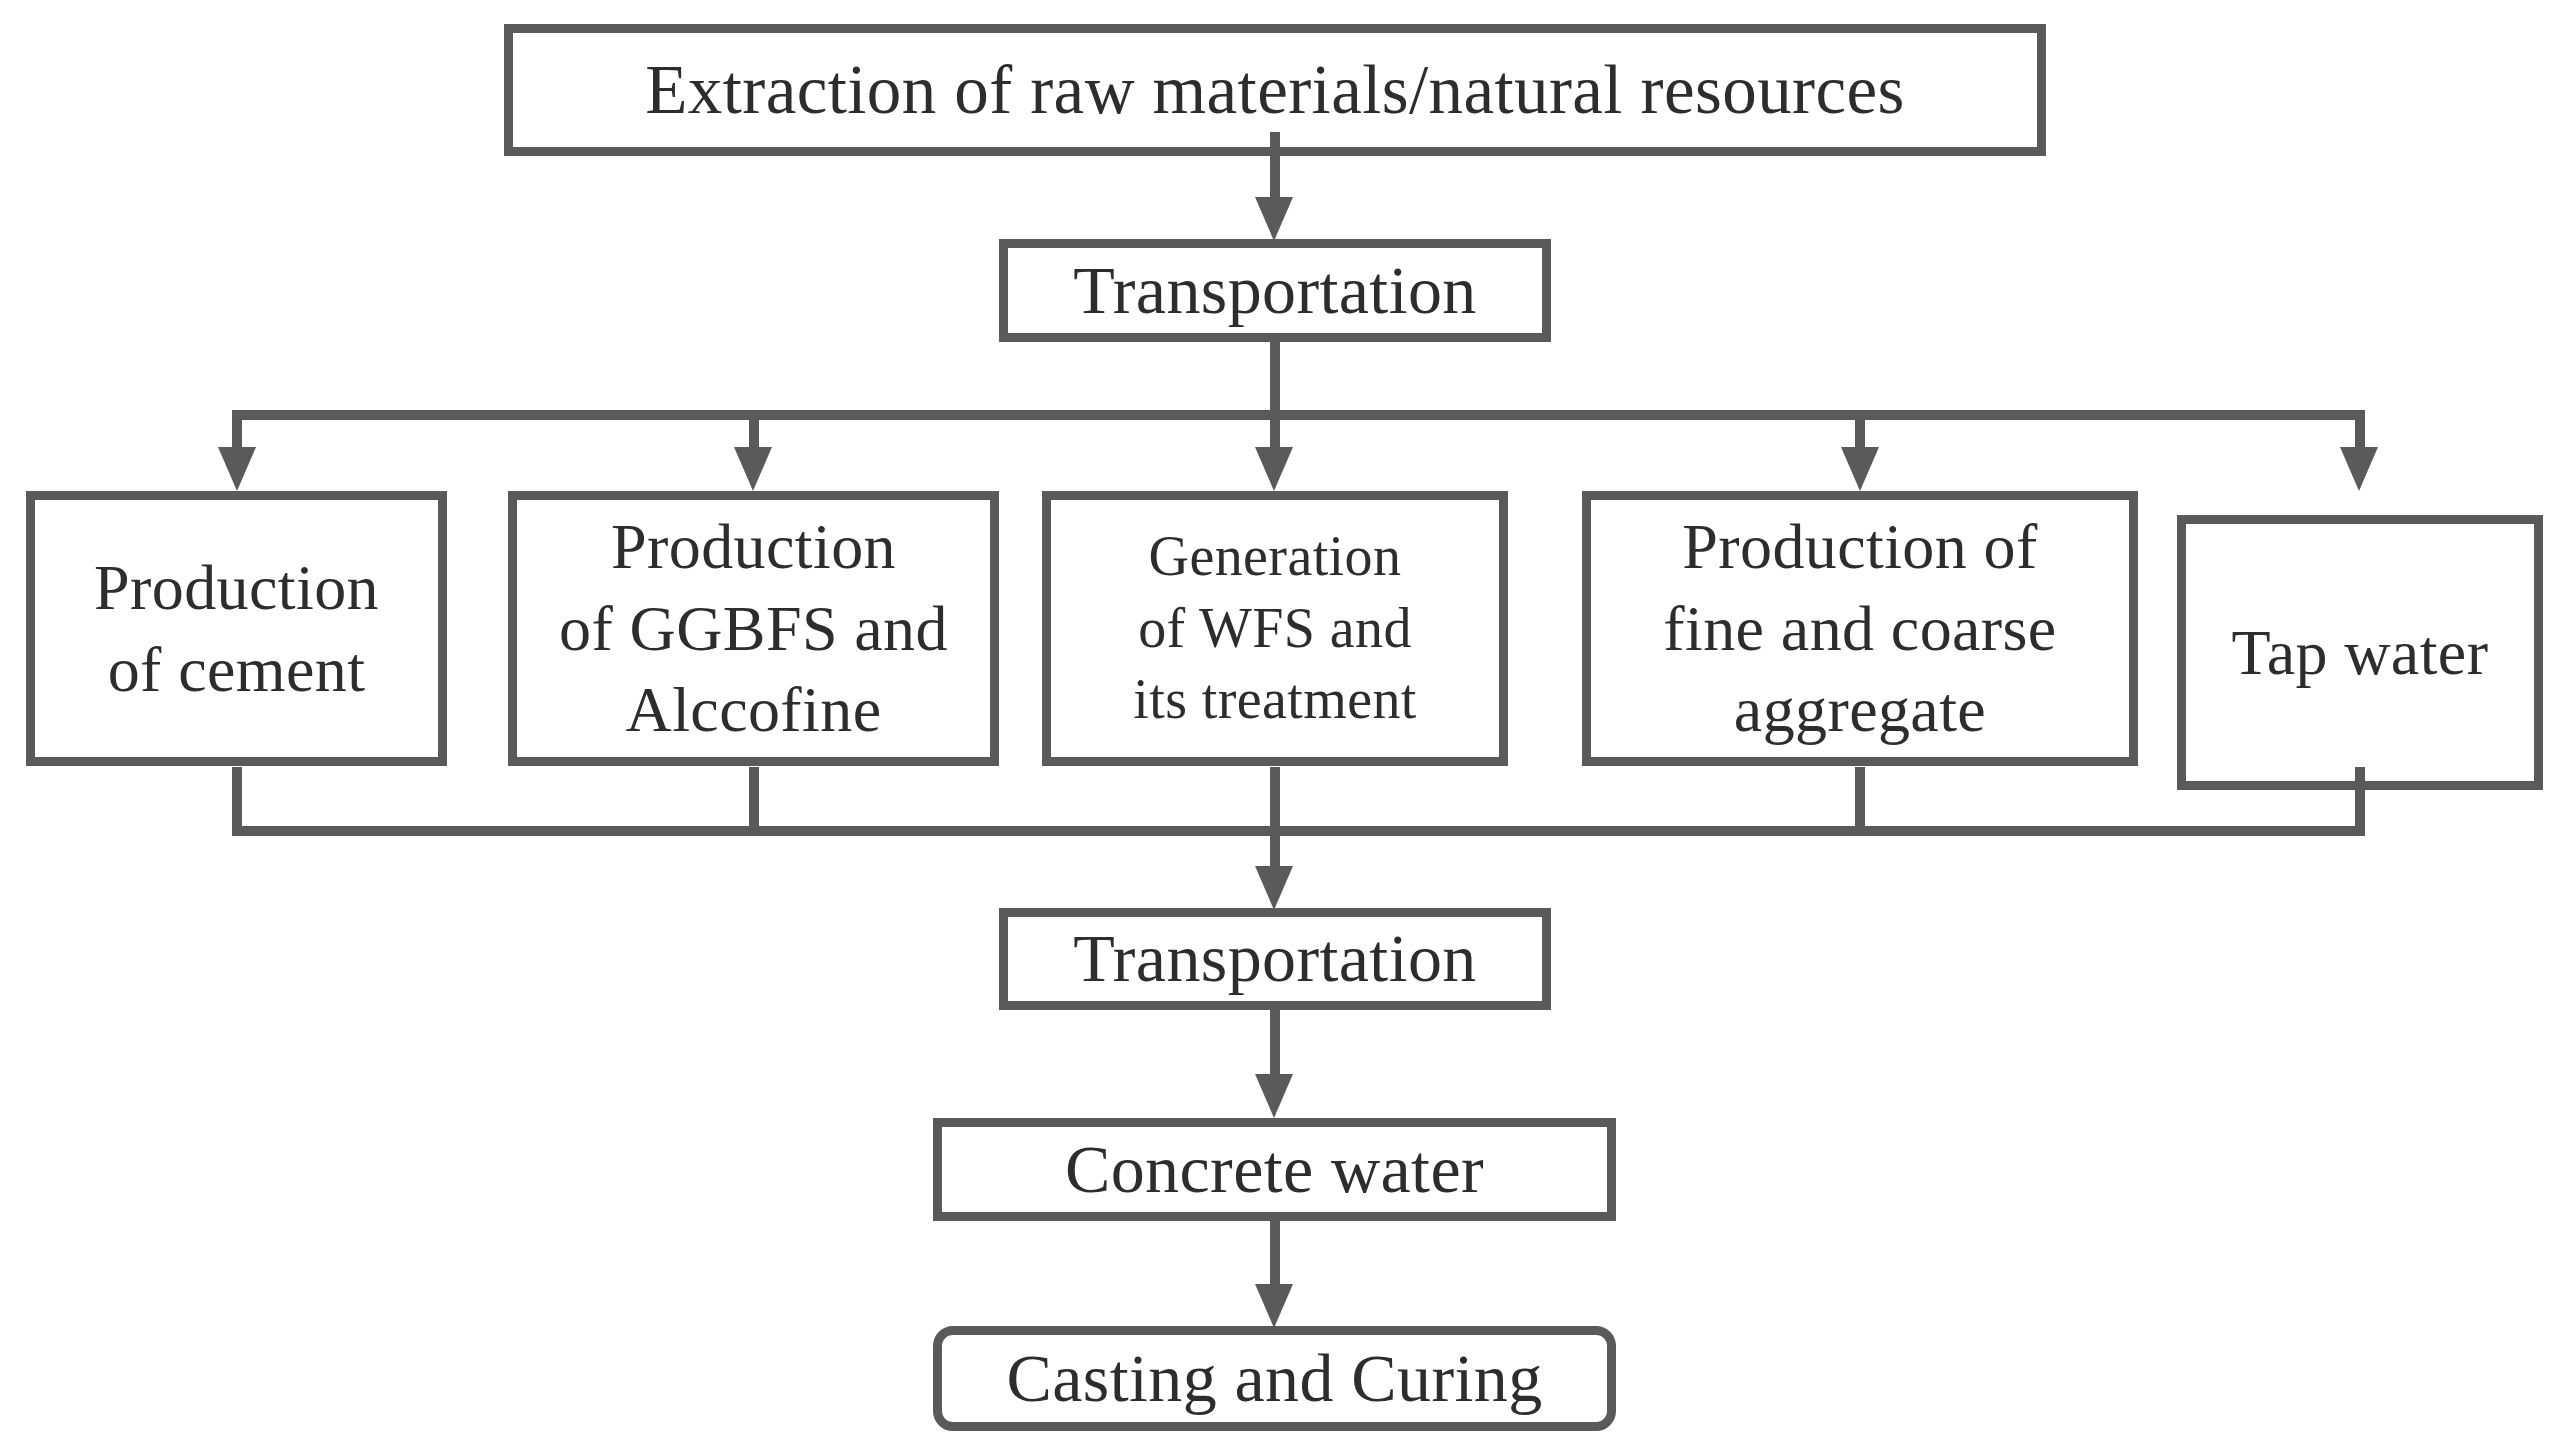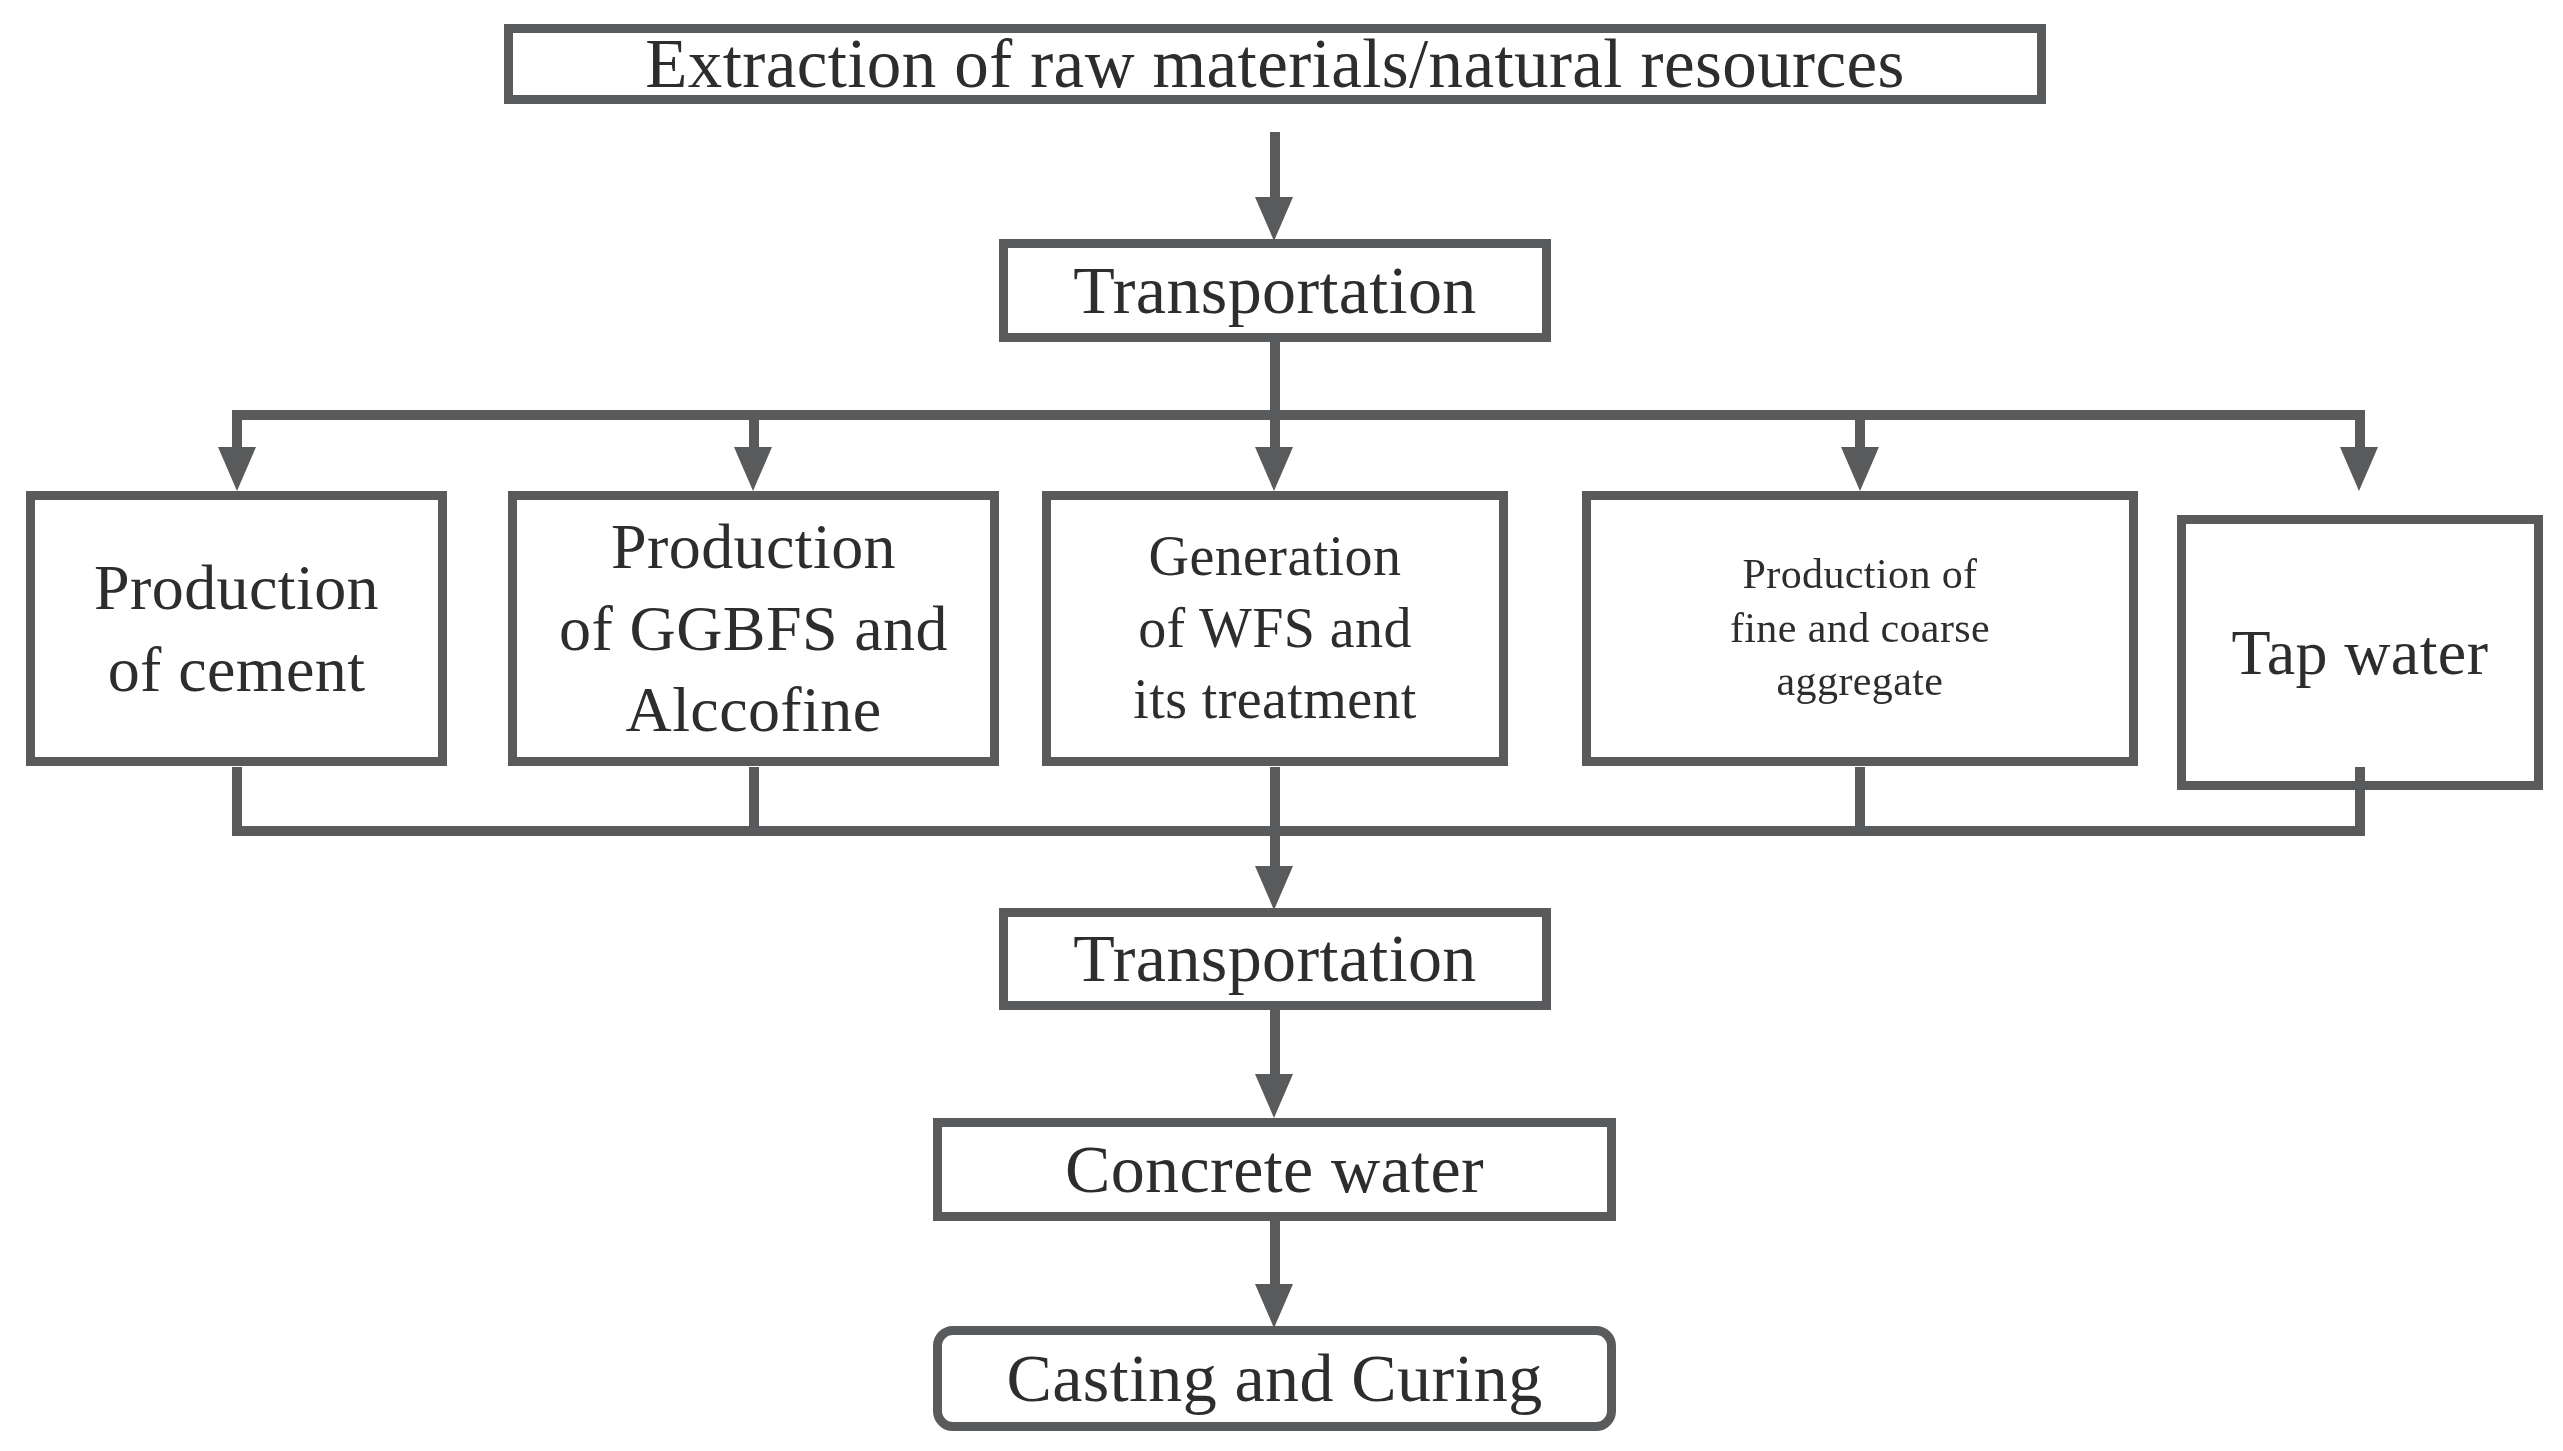--- a/index.html
+++ b/index.html
@@ -42,21 +42,21 @@
     border-left:19.5px solid transparent;
     border-right:19.5px solid transparent;
     border-top:44px solid var(--line);
   }
 </style>
 </head>
 <body>
 
 <div id="canvas">
 
-  <div class="node" style="left:504px;top:24px;width:1542px;height:80px;font-size:69px;">
+  <div class="node" style="left:504px;top:24px;width:1542px;height:132px;font-size:69px;">
     <span class="label">Extraction of raw materials/natural resources</span>
   </div>
 
   <div class="node" style="left:999px;top:239px;width:552px;height:103px;font-size:68px;">
     <span class="label">Transportation</span>
   </div>
 
   <div class="node" style="left:26px;top:491px;width:421px;height:275px;font-size:64px;">
     <span class="label">Production
 of cement</span>
@@ -67,21 +67,21 @@
 of GGBFS and
 Alccofine</span>
   </div>
 
   <div class="node" style="left:1042px;top:491px;width:466px;height:275px;font-size:56px;text-align:center;">
     <span class="label">Generation
 of WFS and
 its treatment</span>
   </div>
 
-  <div class="node" style="left:1582px;top:491px;width:556px;height:275px;font-size:42px;">
+  <div class="node" style="left:1582px;top:491px;width:556px;height:275px;font-size:64px;">
     <span class="label">Production of
 fine and coarse
 aggregate</span>
   </div>
 
   <div class="node" style="left:2177px;top:491px;width:366px;height:275px;font-size:64px;margin-top:24px;">
     <span class="label">Tap water</span>
   </div>
 
   <div class="node" style="left:999px;top:908px;width:552px;height:102px;font-size:68px;">

